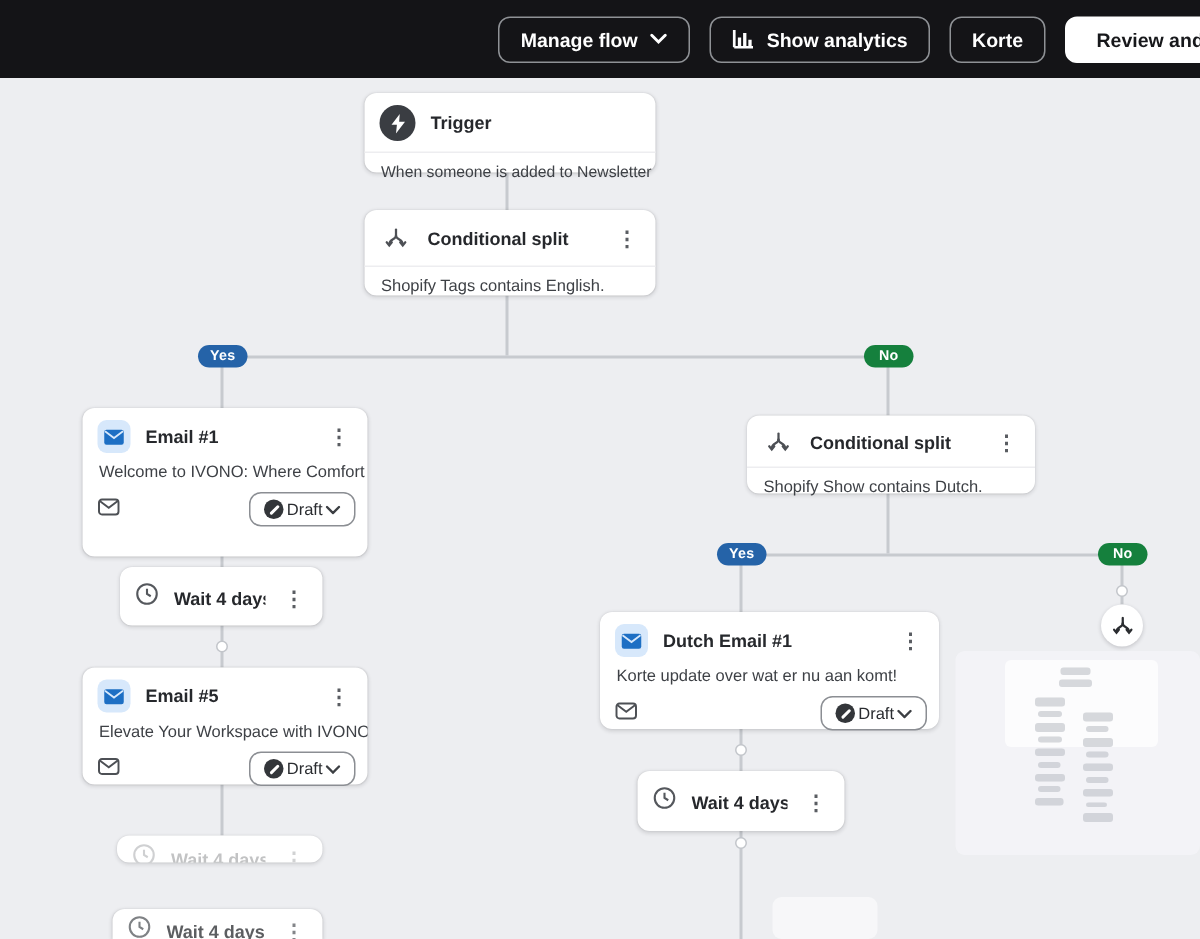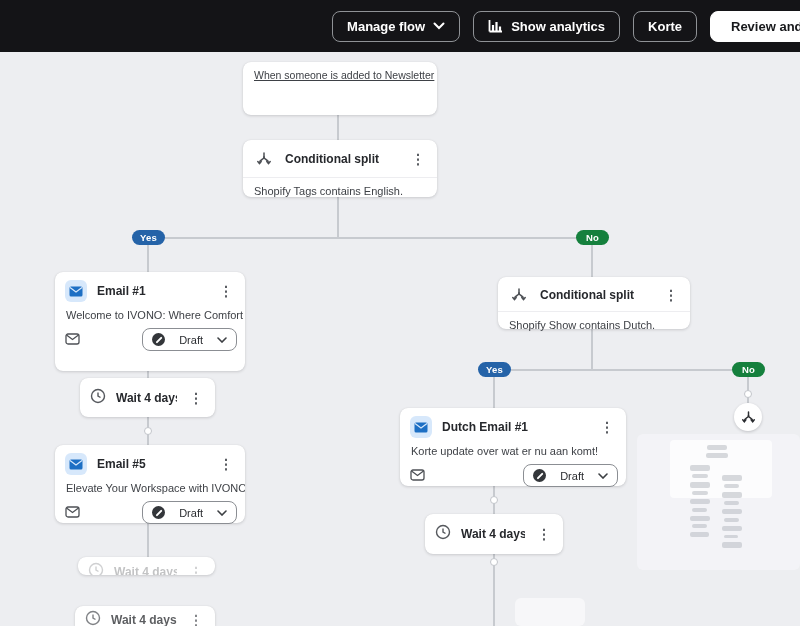--- a/index.html
+++ b/index.html
@@ -57,21 +57,21 @@
   .kebab { color:#5a5d62; font-size:14px; font-weight:bold; line-height:12px; padding:0 2px; cursor:pointer; }
   .card-sub {
     padding:7px 11px 5px 11px; font-size:11px; color:#3e4146;
     white-space:nowrap; overflow:hidden;
   }
   .email-foot {
     display:flex; align-items:center; justify-content:space-between;
     padding:2px 8px 8px 10px;
   }
   .status-btn {
-    display:flex; align-items:center; gap:14px;
+    display:flex; align-items:center; gap:2px;
     border:1px solid #8b8e93; border-radius:8px; background:#fff;
     height:23px; padding:0 9px; font-size:11px; color:#2a2c30; cursor:pointer;
     font-family:"Liberation Sans", sans-serif;
   }
   .draft-ico {
     width:13px; height:13px; border-radius:50%; background:#33363a; position:relative;
   }
   .draft-ico::after {
     content:""; position:absolute; left:2.5px; top:5.5px; width:8px; height:1.8px;
     background:#ffffff; transform:rotate(-45deg); border-radius:1px;
@@ -162,21 +162,29 @@
   <div class="dot" style="left:490px; top:444px;"></div>
   <div class="dot" style="left:490px; top:506px;"></div>
   <div class="dot" style="left:744px; top:338px;"></div>
 
   <div class="pill yes" style="left:132px; top:178px;">Yes</div>
   <div class="pill no" style="left:576px; top:178px;">No</div>
   <div class="pill yes" style="left:478px; top:310px;">Yes</div>
   <div class="pill no" style="left:732px; top:310px;">No</div>
 
   <div class="card" style="left:243px; top:10px; width:194px; height:53px;">
-    <div class="card-sub" style="font-size:10.5px;text-decoration:underline;">When someone is added to Newsletter</div>
+    <div class="card-head divided">
+      <span class="node-ico dark">
+        <svg width="11" height="13" viewBox="0 0 11 13">
+            <path d="M6.5 0 L1 7.2 H4.6 L4 13 L10 5.2 H6.1 Z" fill="#ffffff"></path>
+          </svg>
+      </span>
+      <span class="card-title">Trigger</span>
+    </div>
+    <div class="card-sub" style="font-size:10.5px;">When someone is added to Newsletter</div>
   </div>
 
   <div class="card" style="left:243px; top:88px; width:194px; height:57px;">
     <div class="card-head divided">
       <span class="node-ico">
         <svg width="16" height="14" viewBox="0 0 16 14" fill="none" stroke="#4d5055" stroke-width="1.5" stroke-linecap="round">
           <path d="M8 1 v4"></path>
             <path d="M8 5 C8 8, 3.5 7, 3.5 11"></path>
             <path d="M8 5 C8 8, 12.5 7, 12.5 11"></path>
           <path d="M1.8 9.5 L3.5 11.6 L5.2 9.5" fill="none"></path>

